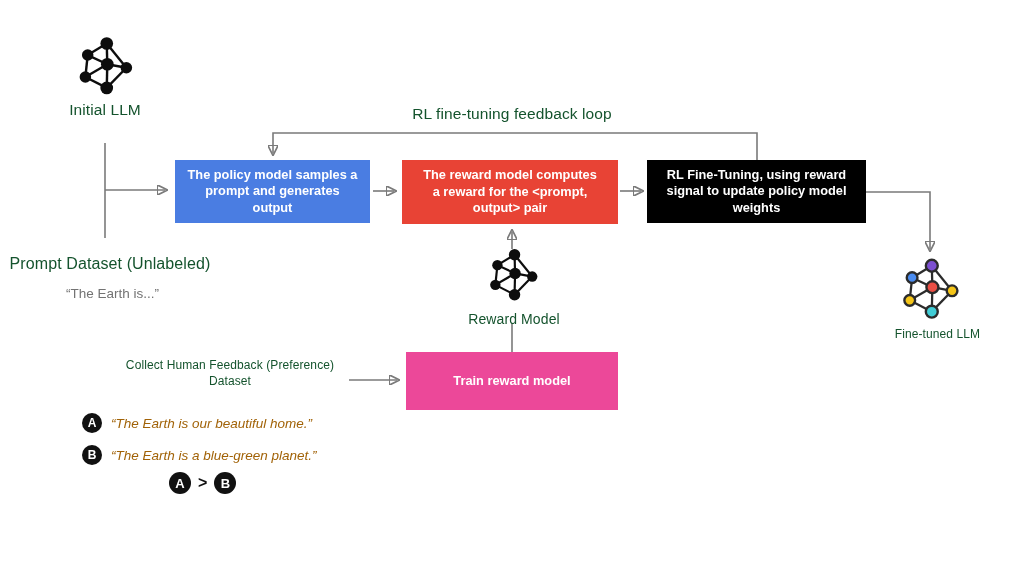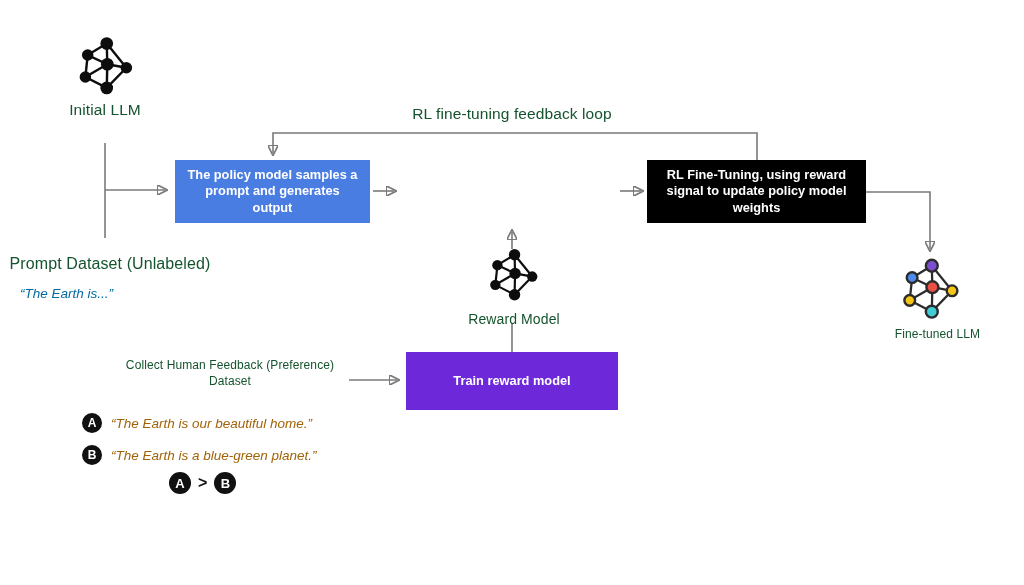--- a/index.html
+++ b/index.html
@@ -30,24 +30,23 @@
   }
 
   
   .label {
     color: #14532d;
     font-weight: 400;
     text-align: center;
     letter-spacing: 0.1px;
   }
   .quote {
-    color: #0369a1;
-    font-style: italic;
+    color: #737373;
     font-weight: 400;
-    text-align: left;
+    text-align: center;
   }
 
   
   .pbox {
     display: flex;
     align-items: center;
     justify-content: center;
     text-align: center;
     color: #ffffff;
     font-weight: 700;
@@ -139,20 +138,23 @@
     </g>
   </svg>
   <div class="abs label" style="left:35px; top:101px; width:140px; font-size:15.5px;">Initial LLM</div>
 
   <div class="abs label" style="left:362px; top:105px; width:300px; font-size:15.5px;">RL fine-tuning feedback loop</div>
 
   <div class="abs pbox" style="left: 175px; top: 160px; width: 195px; height: 63px; background: rgb(74, 125, 226);">
     <span style="max-width:172px;">The policy model samples a prompt and generates output</span>
   </div>
 
+  <div class="abs pbox" style="left: 402px; top: 160px; width: 216px; height: 64px; background: rgb(232, 67, 53);">
+    <span style="max-width:182px;">The reward model computes a reward for the &lt;prompt, output&gt; pair</span>
+  </div>
 
   <div class="abs pbox" style="left: 647px; top: 160px; width: 219px; height: 63px; background: #000000;">
     <span style="max-width:180px;">RL Fine-Tuning, using reward signal to update policy model weights</span>
   </div>
 
   <div class="abs label" style="left:-10px; top:255px; width:240px; font-size:16px;">Prompt Dataset (Unlabeled)</div>
   <div class="abs quote" style="left:20px; top:286px; width:185px; font-size:13.5px;">“The Earth is...”</div>
 
   <svg class="abs icon-net" style="left:486px; top:248px;" width="54" height="54" viewBox="0 0 100 104">
     <g stroke="#0d0d0d" stroke-width="4.2">
@@ -171,21 +173,21 @@
       <circle cx="53" cy="13" r="11"></circle>
         <circle cx="20" cy="33" r="10"></circle>
       <circle cx="54" cy="49" r="11"></circle>
         <circle cx="87" cy="55" r="10"></circle>
       <circle cx="16" cy="71" r="10"></circle>
         <circle cx="53" cy="90" r="11"></circle>
     </g>
   </svg>
   <div class="abs label" style="left:444px; top:311px; width:140px; font-size:14px;">Reward Model</div>
 
-  <div class="abs pbox" style="left: 406px; top: 352px; width: 212px; height: 58px; background: #6d28d9;">
+  <div class="abs pbox" style="left: 406px; top: 352px; width: 212px; height: 58px; background: #ec4899;">
     <span>Train reward model</span>
   </div>
 
   <div class="abs label" style="left:110px; top:357px; width:240px; font-size:12px; line-height:1.35;">Collect Human Feedback (Preference) Dataset</div>
 
   <div class="abs pref-row" style="left:82px; top:413px;">
     <div class="badge">A</div>
     <div class="pref-text">“The Earth is our beautiful home.”</div>
   </div>
   <div class="abs pref-row" style="left:82px; top:445px;">

